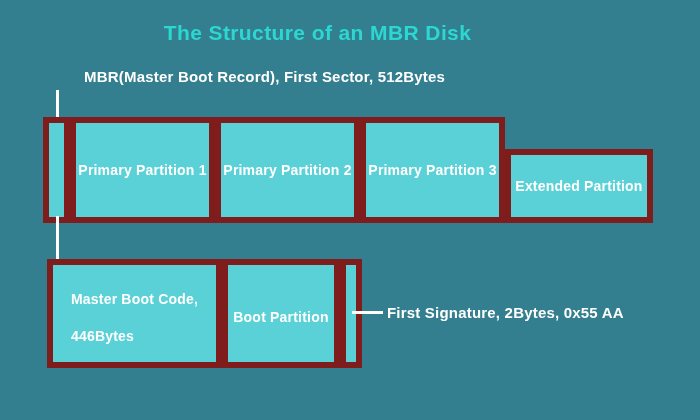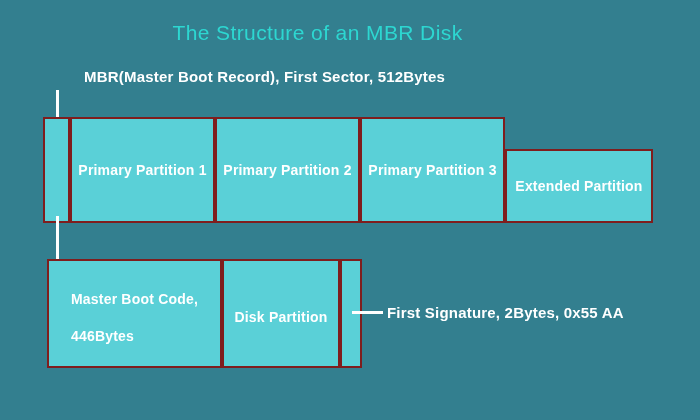--- a/index.html
+++ b/index.html
@@ -15,21 +15,21 @@
     font-family: "Liberation Sans", sans-serif;
   }
   .title {
     position: absolute;
     top: 21px;
     left: 0;
     width: 635px;
     text-align: center;
     color: #2dd7d1;
     font-size: 21px;
-    font-weight: normal;
+    font-weight: bold;
     letter-spacing: 0.4px;
   }
   .mbr-label {
     position: absolute;
     left: 40px;
     top: 68px;
     color: #ffffff;
     font-size: 15px;
     font-weight: bold;
     letter-spacing: 0.2px;
@@ -51,21 +51,21 @@
     background: #ffffff;
   }
   .row {
     position: absolute;
     display: flex;
   }
   .row1 { left: 43px; top: 117px; width: 610px; height: 106px; }
   .row2 { left: 47px; top: 259px; width: 315px; height: 109px; }
   .cell {
     box-sizing: border-box;
-    border: 2px solid #7f1d1d;
+    border: 6px solid #7f1d1d;
     background: #5ad0d7;
     display: flex;
     align-items: center;
     justify-content: center;
     color: #ffffff;
     font-weight: bold;
     font-size: 14px;
     letter-spacing: 0.2px;
   }
   .cell-mbr-small { width: 27px;  flex: none; }
@@ -118,21 +118,21 @@
 
 <div class="row row2">
   <div class="cell cell-master">
     <div class="twoline">
       <span>Master Boot Code,</span>
       <span>446Bytes</span>
     </div>
   </div>
   <div class="cell cell-dpt">
     <div class="twoline">
-      <span>Disk Partition</span>
+      <span>Boot Partition</span>
     </div>
   </div>
   <div class="cell cell-sig"></div>
 </div>
 
 <div class="hline"></div>
 
 <div class="boot-label">First Signature, 2Bytes, 0x55 AA</div>
 
 </body></html>

